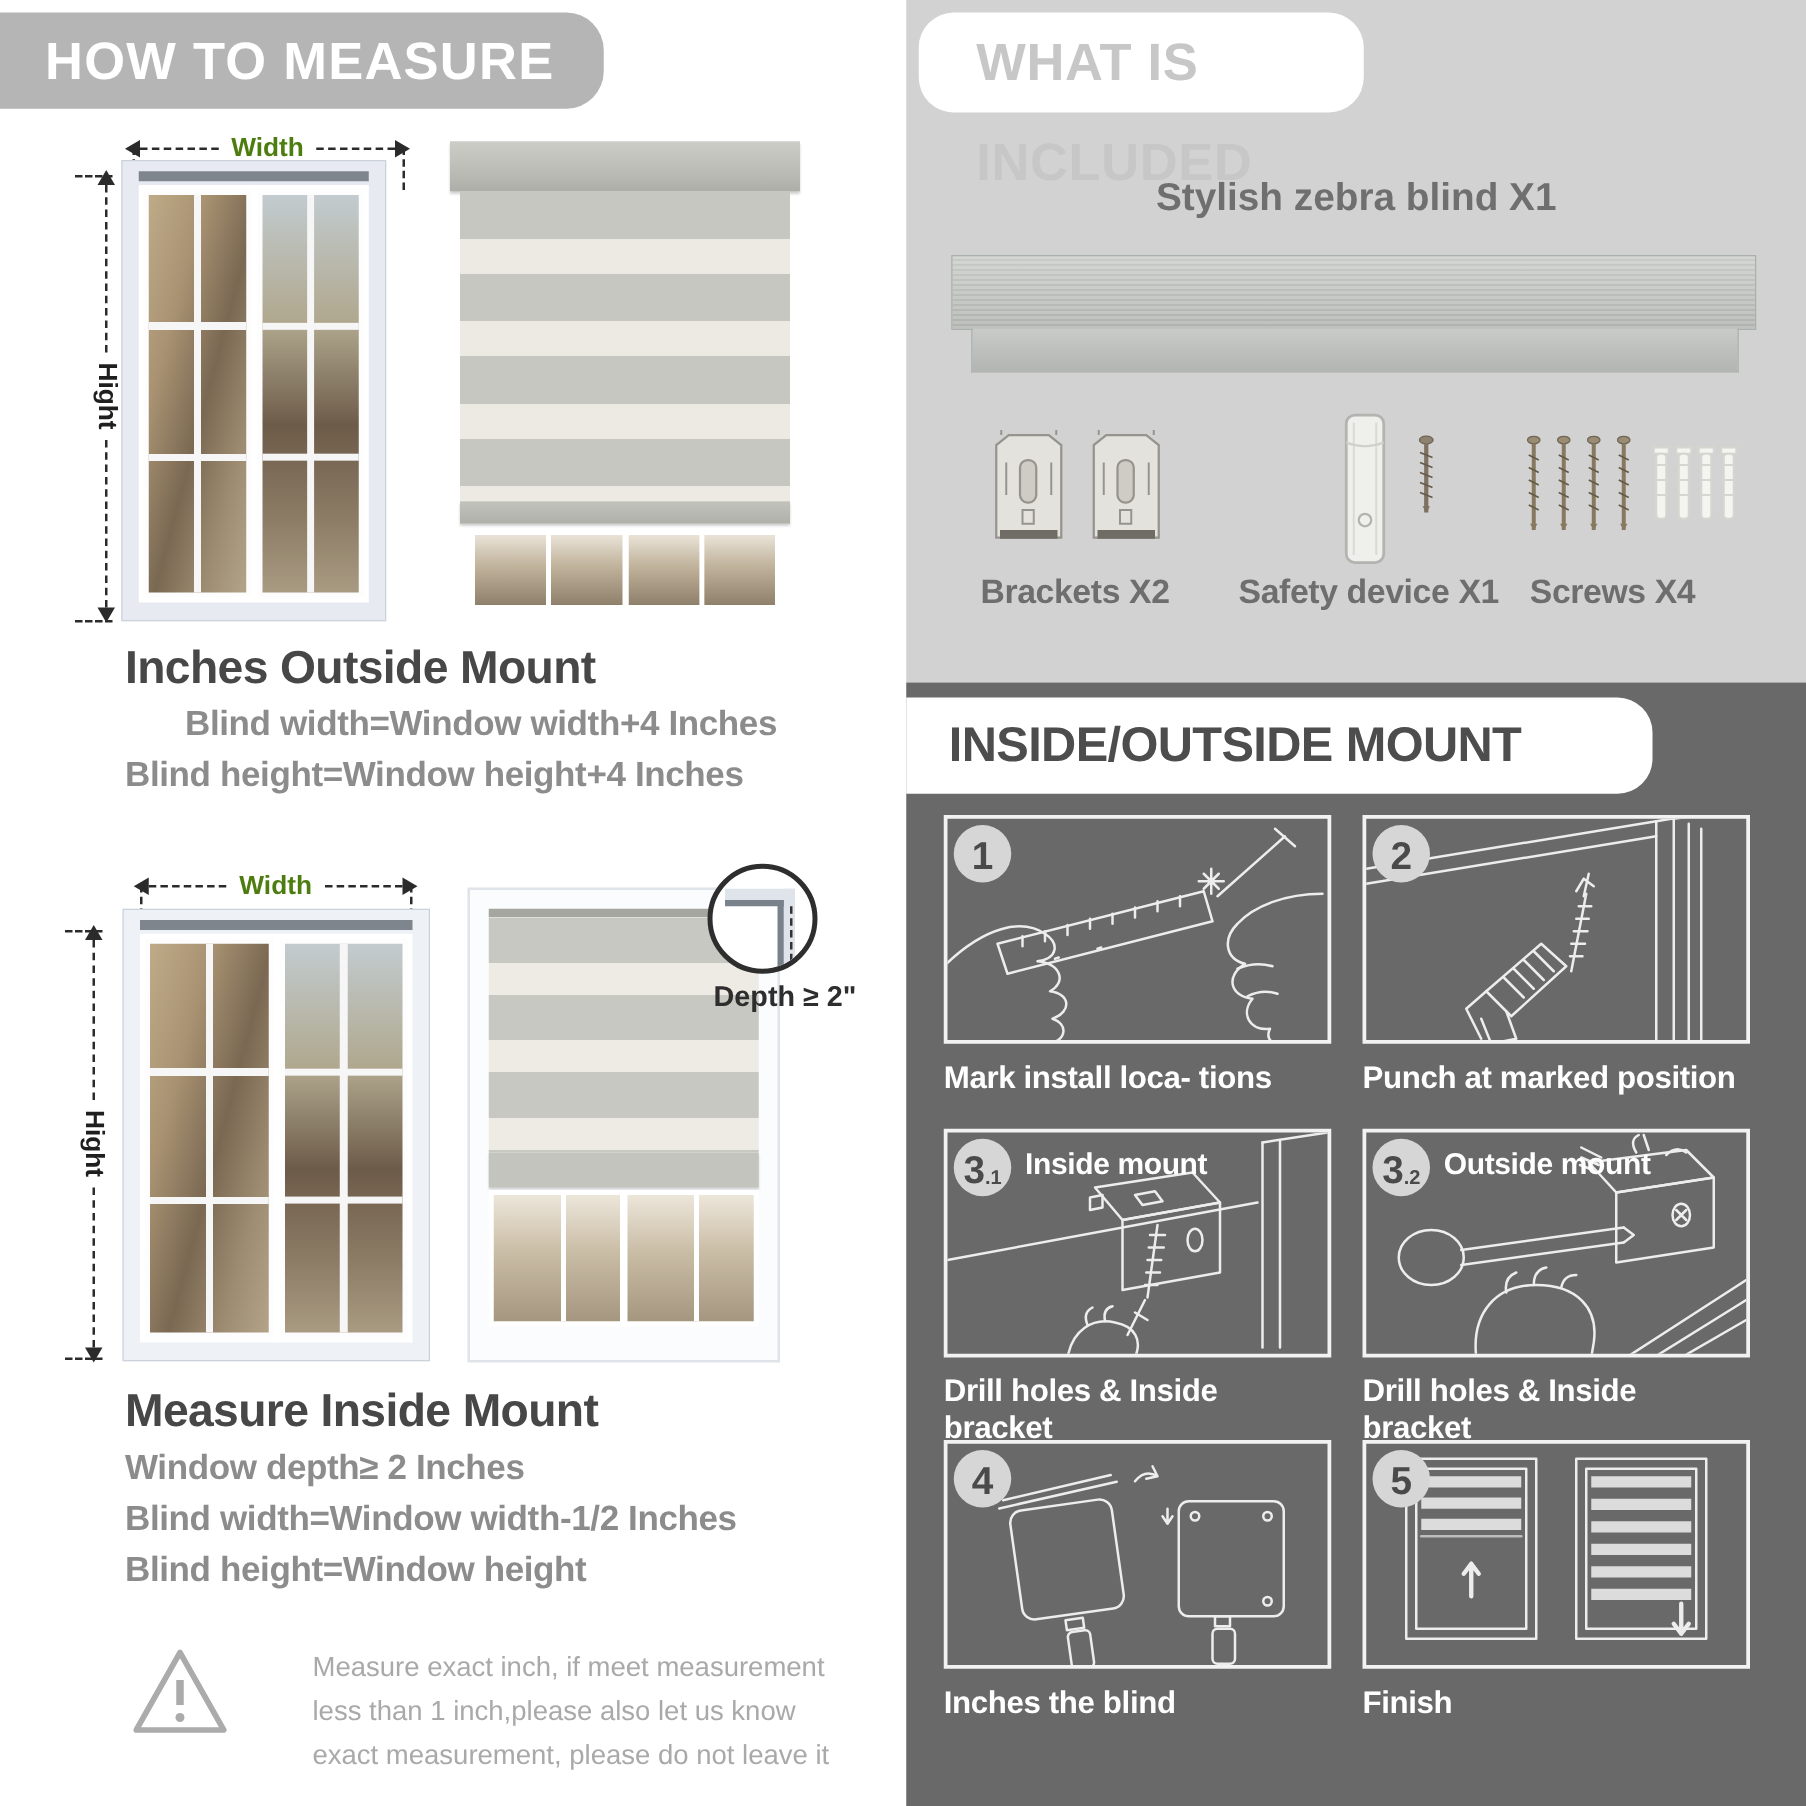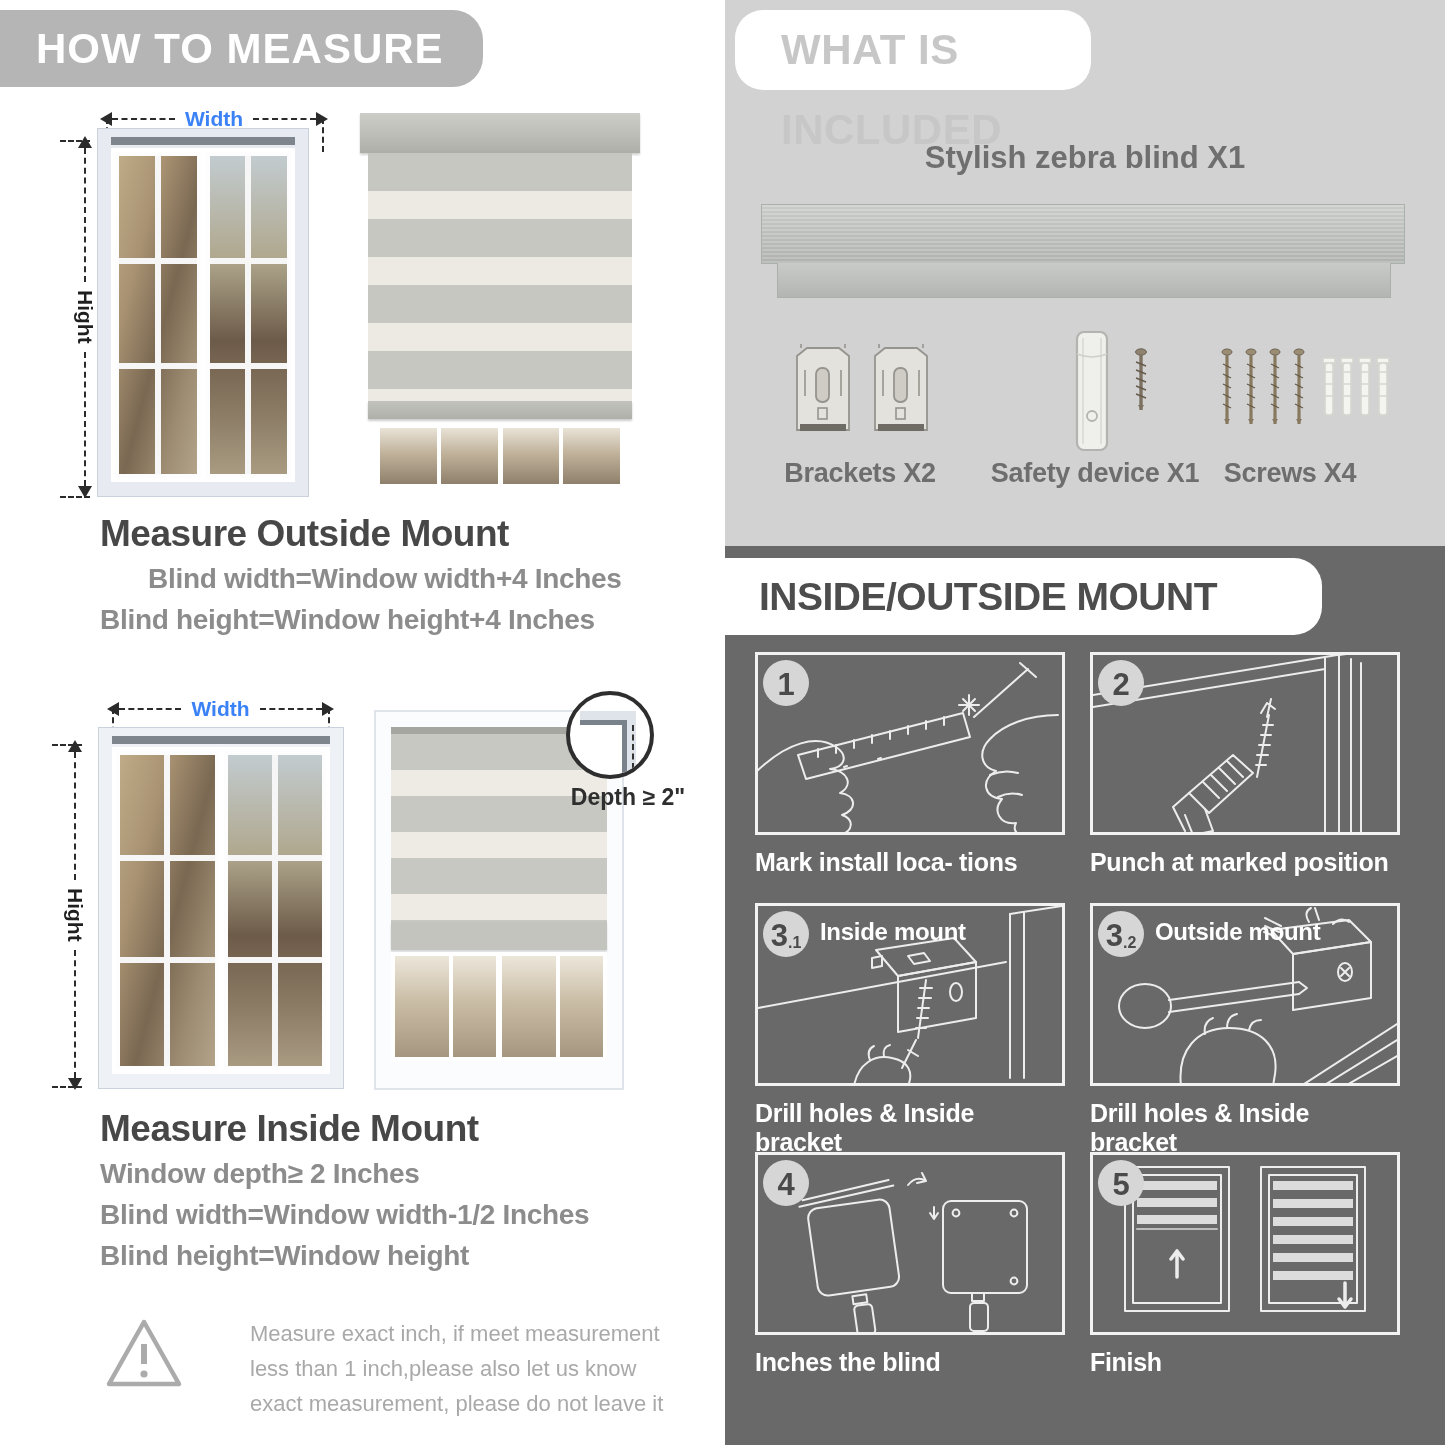--- a/index.html
+++ b/index.html
@@ -52,21 +52,21 @@
   .b2-pane{background:
     linear-gradient(to right,transparent calc(55% - 2px),#fff calc(55% - 2px) calc(55% + 2px),transparent calc(55% + 2px)),
     linear-gradient(180deg,#ece6da 0%,#cabda6 45%,#a5967f 100%);}
 
   
   .arrow-h{display:flex;align-items:center;}
   .arrow-h .hl,.arrow-h .hr{width:0;height:0;border:7px solid transparent;}
   .arrow-h .hl{border-right:12px solid #2b2b2b;border-left:none;}
   .arrow-h .hr{border-left:12px solid #2b2b2b;border-right:none;}
   .arrow-h .line{flex:1;height:0;border-top:2.5px dashed #2b2b2b;}
-  .arrow-h .lab{padding:0 10px;font-size:21px;font-weight:bold;color:#3b82f6;}
+  .arrow-h .lab{padding:0 10px;font-size:21px;font-weight:bold;color:#4d7c0f;}
   .arrow-v{display:flex;flex-direction:column;align-items:center;width:26px;}
   .arrow-v .vt,.arrow-v .vb{width:0;height:0;border:7px solid transparent;}
   .arrow-v .vt{border-bottom:12px solid #2b2b2b;border-top:none;}
   .arrow-v .vb{border-top:12px solid #2b2b2b;border-bottom:none;}
   .arrow-v .line{flex:1;width:0;border-left:2.5px dashed #2b2b2b;}
   .arrow-v .lab{writing-mode:vertical-rl;font-size:21px;font-weight:bold;color:#1f1f1f;padding:8px 0;}
   .ext-v{width:0;height:34px;border-left:2px dashed #2b2b2b;}
   .ext-h{height:0;width:30px;border-top:2px dashed #2b2b2b;}
 
   .measure-title{font-size:37px;font-weight:bold;color:#474747;letter-spacing:-0.5px;margin:0;}
@@ -156,21 +156,21 @@
   <div class="abs blind1">
     <div class="b1-rail"></div>
     <div class="b1-stripes"></div>
     <div class="b1-rail2"></div>
     <div class="b1-window">
       <div class="b1-pane"></div>
       <div class="b1-pane"></div>
     </div>
   </div>
 
-  <h2 class="abs measure-title" style="left:100px;top:513px;">Measure Outside Mount</h2>
+  <h2 class="abs measure-title" style="left:100px;top:513px;">Inches Outside Mount</h2>
   <p class="abs measure-line" style="left:100px;top:563px;margin-left:48px;">Blind width=Window width+4 Inches</p>
   <p class="abs measure-line" style="left:100px;top:604px;">Blind height=Window height+4 Inches</p>
 
   <div class="abs arrow-h" style="left:107px;top:697px;width:227px;">
     <span class="hl"></span>
     <span class="line"></span>
     <span class="lab">Width</span>
     <span class="line"></span>
     <span class="hr"></span>
   </div>

